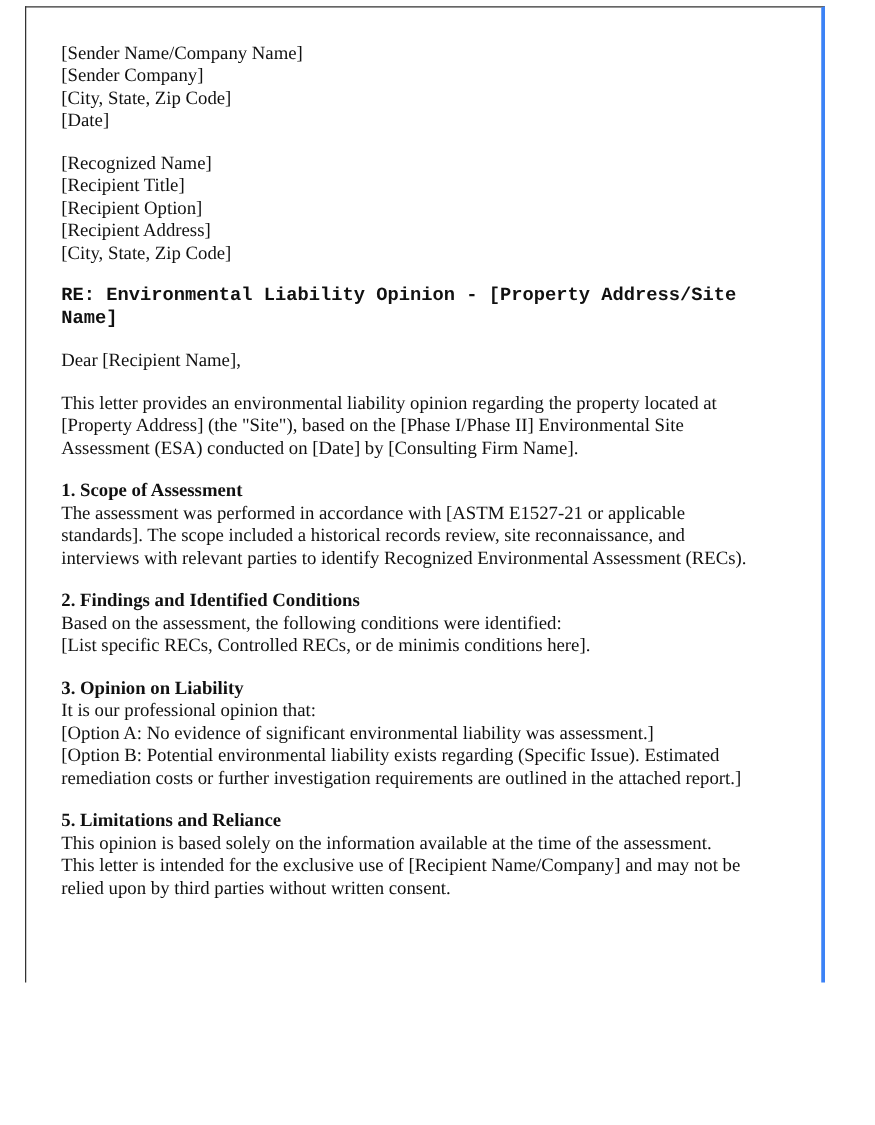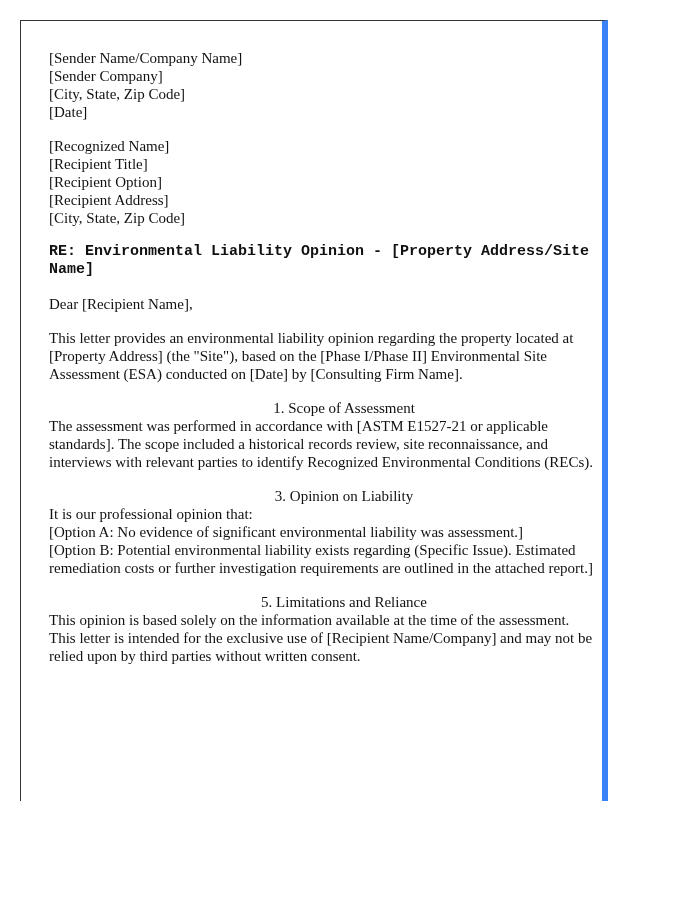--- a/index.html
+++ b/index.html
@@ -11,26 +11,26 @@
       overflow: hidden;
     }
     body {
       position: relative;
       font-family: "Liberation Serif", "DejaVu Serif", serif;
       color: #111111;
     }
     .page {
       position: absolute;
       left: 20px;
-      top: 20px;
-      width: 588px;
+      top: 5px;
+      width: 640px;
       height: 781px;
       border-top: 1px solid #333333;
       border-left: 1px solid #333333;
-      border-right: 6px solid #3b82f6;
+      border-right: 3px solid #3b82f6;
       box-sizing: border-box;
       background: #ffffff;
     }
     .content {
       position: absolute;
       left: 28px;
       top: 28px;
       width: 590px;
       font-size: 15px;
       line-height: 18px;
@@ -45,23 +45,22 @@
     .re-line {
       font-weight: bold;
       display: block;
       margin: 0 0 16px 0;
       font-family: Liberation Mono, monospace;
     }
     .para {
       margin: 0 0 16px 0;
     }
     .section-heading {
-      font-weight: normal;
+      font-weight: bold;
       display: block;
-      text-align: center;
     }
   </style>
 </head>
 <body>
 
 <div class="page">
   <div class="content">
 
     <div class="block">
       <span class="line">[Sender Name/Company Name]</span>
@@ -85,23 +84,28 @@
     <div class="para">
       <span class="line">This letter provides an environmental liability opinion regarding the property located at</span>
       <span class="line">[Property Address] (the "Site"), based on the [Phase I/Phase II] Environmental Site</span>
       <span class="line">Assessment (ESA) conducted on [Date] by [Consulting Firm Name].</span>
     </div>
 
     <div class="para">
       <span class="section-heading">1. Scope of Assessment</span>
       <span class="line">The assessment was performed in accordance with [ASTM E1527-21 or applicable</span>
       <span class="line">standards]. The scope included a historical records review, site reconnaissance, and</span>
-      <span class="line">interviews with relevant parties to identify Recognized Environmental Conditions (RECs).</span>
+      <span class="line">interviews with relevant parties to identify Recognized Environmental Assessment (RECs).</span>
     </div>
 
+    <div class="para">
+      <span class="section-heading">2. Findings and Identified Conditions</span>
+      <span class="line">Based on the assessment, the following conditions were identified:</span>
+      <span class="line">[List specific RECs, Controlled RECs, or de minimis conditions here].</span>
+    </div>
 
     <div class="para">
       <span class="section-heading">3. Opinion on Liability</span>
       <span class="line">It is our professional opinion that:</span>
       <span class="line">[Option A: No evidence of significant environmental liability was assessment.]</span>
       <span class="line">[Option B: Potential environmental liability exists regarding (Specific Issue). Estimated</span>
       <span class="line">remediation costs or further investigation requirements are outlined in the attached report.]</span>
     </div>
 
 

